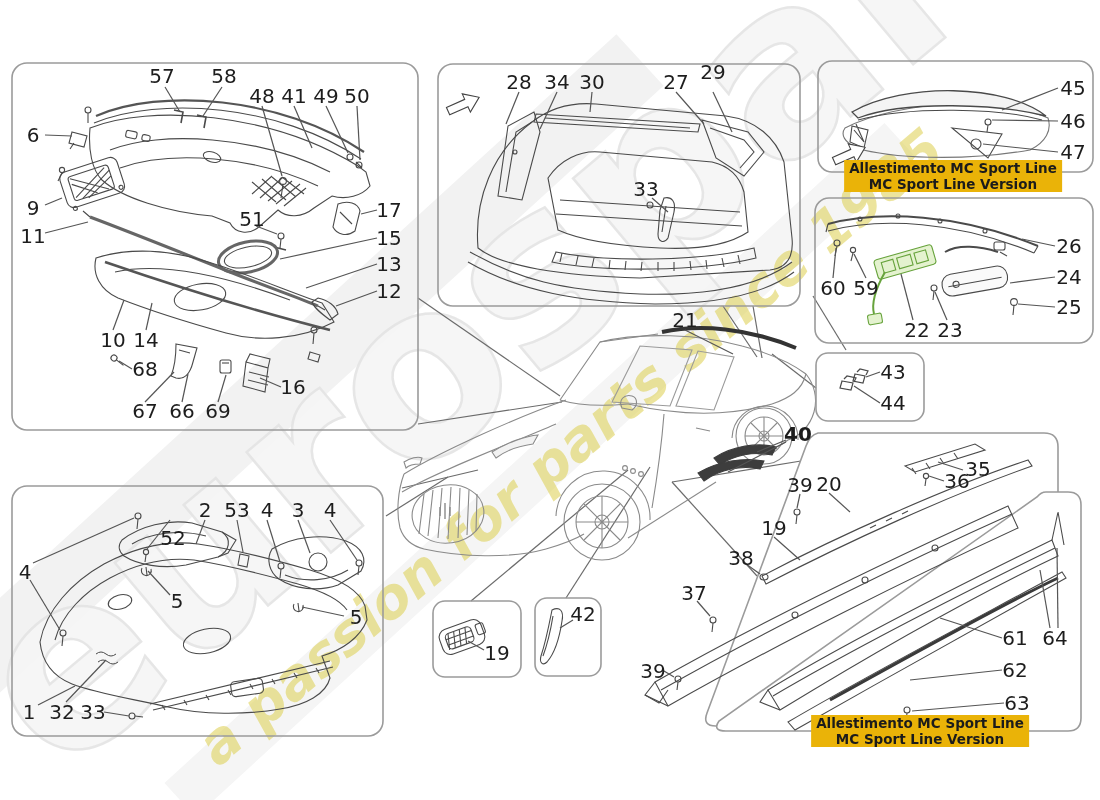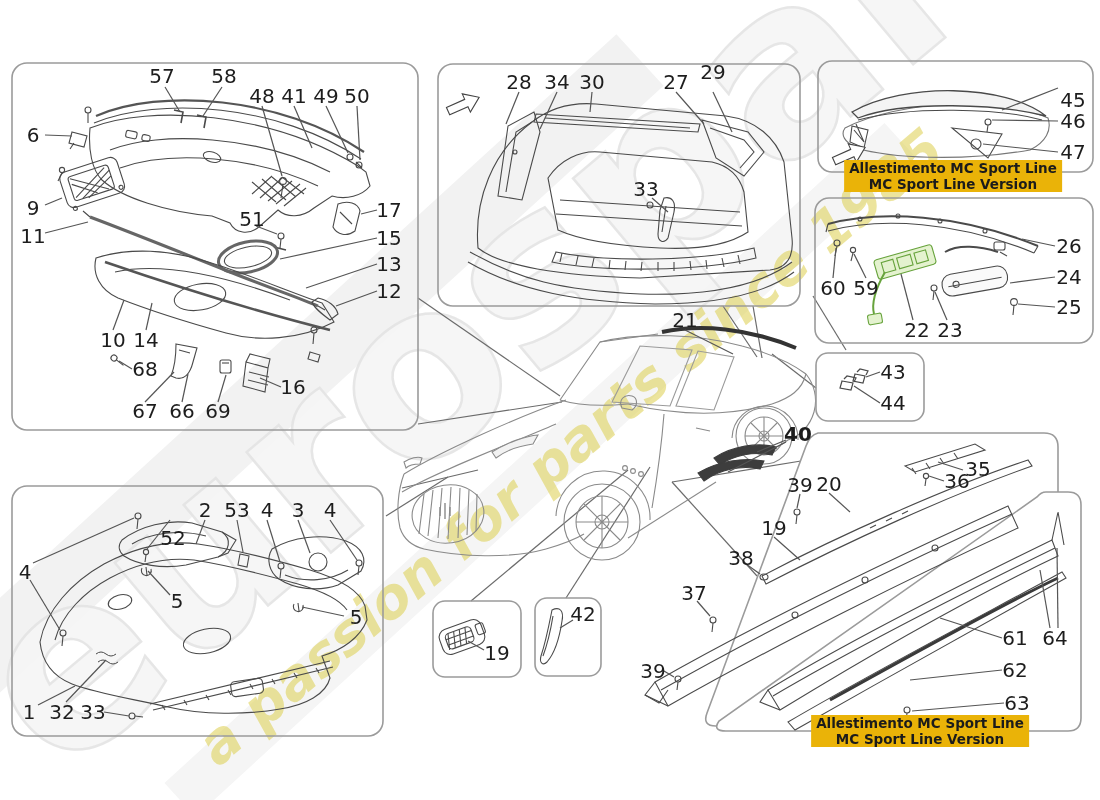--- a/index.html
+++ b/index.html
@@ -454,21 +454,21 @@
       <span class="callout" style="left: 145px; top: 411px;">67</span>
       <span class="callout" style="left: 182px; top: 411px;">66</span>
       <span class="callout" style="left: 218px; top: 411px;">69</span>
       <span class="callout" style="left: 293px; top: 387px;">16</span>
       <span class="callout" style="left: 519px; top: 82px;">28</span>
       <span class="callout" style="left: 557px; top: 82px;">34</span>
       <span class="callout" style="left: 592px; top: 82px;">30</span>
       <span class="callout" style="left: 676px; top: 82px;">27</span>
       <span class="callout" style="left: 713px; top: 72px;">29</span>
       <span class="callout" style="left: 646px; top: 189px;">33</span>
-      <span class="callout" style="left: 1073px; top: 88px; margin-top: 12px;">45</span>
+      <span class="callout" style="left: 1073px; top: 88px;">45</span>
       <span class="callout" style="left: 1073px; top: 121px;">46</span>
       <span class="callout" style="left: 1073px; top: 152px;">47</span>
       <span class="callout" style="left: 1069px; top: 246px;">26</span>
       <span class="callout" style="left: 1069px; top: 277px;">24</span>
       <span class="callout" style="left: 1069px; top: 307px;">25</span>
       <span class="callout" style="left: 833px; top: 288px;">60</span>
       <span class="callout" style="left: 866px; top: 288px;">59</span>
       <span class="callout" style="left: 917px; top: 330px;">22</span>
       <span class="callout" style="left: 950px; top: 330px;">23</span>
       <span class="callout" style="left: 893px; top: 372px;">43</span>

